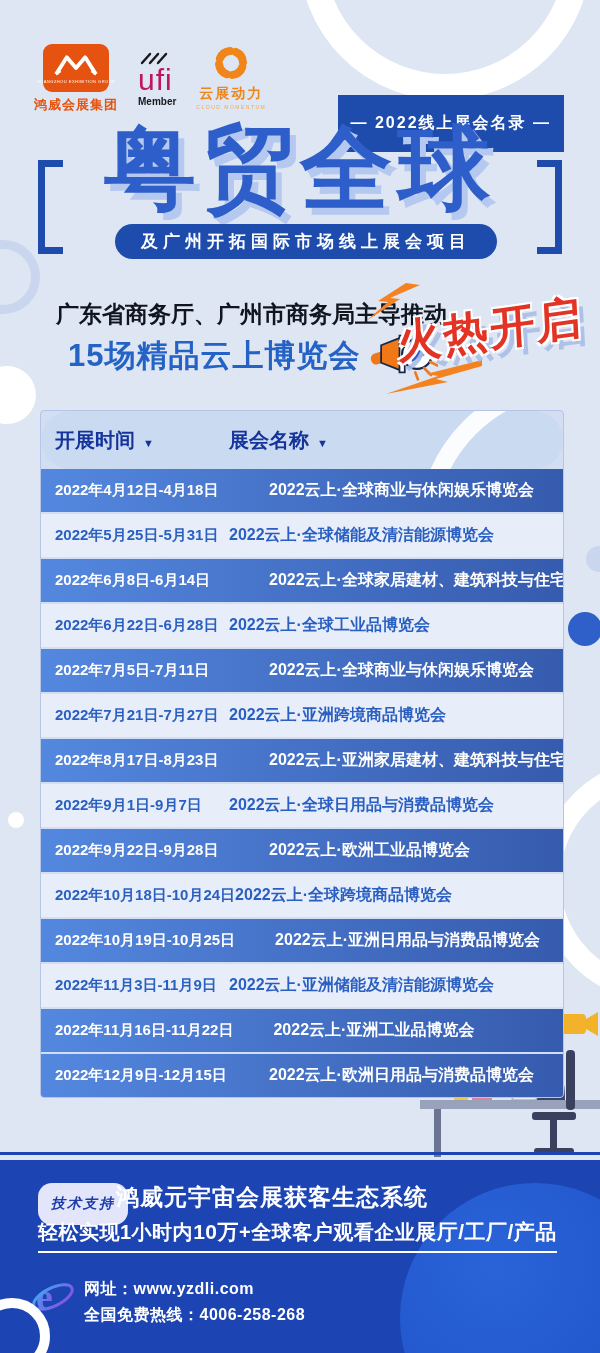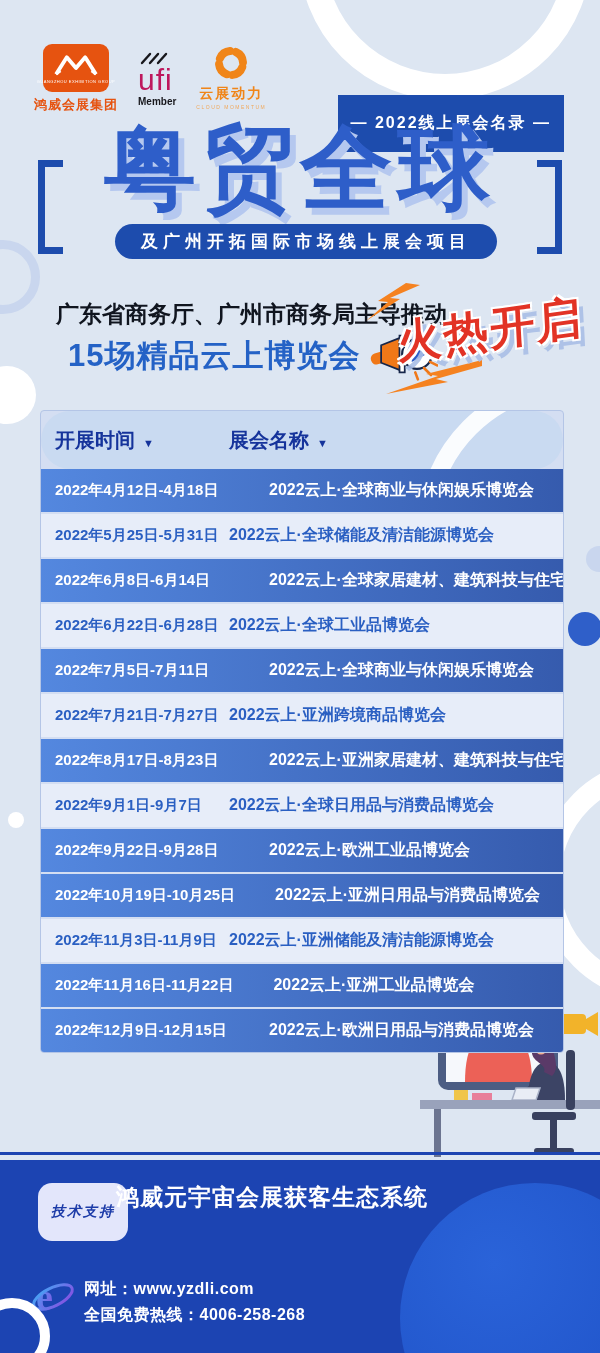--- a/index.html
+++ b/index.html
@@ -89,21 +89,21 @@
   .cell-name{flex:1;font-size:16px;font-weight:700;white-space:nowrap;padding-right:12px;}
 
   
   .band-line{position:absolute;left:0;top:1152px;width:600px;height:3px;background:#1c44b2;z-index:3;}
   .band{position:absolute;left:0;top:1160px;width:600px;height:193px;background:#1c44b2;z-index:3;overflow:hidden;}
   .band-circle{position:absolute;right:-70px;bottom:-100px;width:270px;height:270px;border-radius:50%;
     background:radial-gradient(circle at 35% 30%,#2a63d9,#1d4fc4);}
   .tech-badge{
     position:absolute;left:38px;top:23px;background:#e3e6fb;color:#1c3ba8;
     font-size:14px;font-weight:800;font-style:italic;letter-spacing:2px;
-    padding:20px 13px;border-radius:14px;
+    padding:12px 13px;border-radius:14px;
   }
   .tech-badge::after{content:"";position:absolute;right:-7px;top:9px;border:5px solid transparent;border-left:7px solid #e3e6fb;}
   .band-title{position:absolute;left:116px;top:22px;color:#fff;font-size:23px;font-weight:800;letter-spacing:1px;white-space:nowrap;}
   .band-line2{position:absolute;left:38px;top:58px;color:#fff;font-size:20px;font-weight:600;
     letter-spacing:.5px;padding-bottom:5px;border-bottom:2px solid #fff;white-space:nowrap;}
   .band-line2 .hv{font-weight:900;font-size:21px;}
   .e-logo{position:absolute;left:30px;top:114px;}
   .contact{position:absolute;left:84px;top:116px;color:#fff;font-size:16px;font-weight:700;letter-spacing:.5px;line-height:26px;white-space:nowrap;}
 </style>
 </head>
@@ -279,20 +279,24 @@
       <div class="cell-name">2022云上·亚洲家居建材、建筑科技与住宅产业化博览会</div>
     </div>
         <div class="row row-light">
       <div class="cell-date">2022年9月1日-9月7日</div>
       <div class="cell-name">2022云上·全球日用品与消费品博览会</div>
     </div>
         <div class="row row-blue">
       <div class="cell-date">2022年9月22日-9月28日</div>
       <div class="cell-name">2022云上·欧洲工业品博览会</div>
     </div>
+        <div class="row row-light">
+      <div class="cell-date">2022年10月18日-10月24日</div>
+      <div class="cell-name">2022云上·全球跨境商品博览会</div>
+    </div>
         <div class="row row-blue">
       <div class="cell-date">2022年10月19日-10月25日</div>
       <div class="cell-name">2022云上·亚洲日用品与消费品博览会</div>
     </div>
         <div class="row row-light">
       <div class="cell-date">2022年11月3日-11月9日</div>
       <div class="cell-name">2022云上·亚洲储能及清洁能源博览会</div>
     </div>
         <div class="row row-blue">
       <div class="cell-date">2022年11月16日-11月22日</div>
@@ -303,20 +307,23 @@
       <div class="cell-name">2022云上·欧洲日用品与消费品博览会</div>
     </div>
       </div>
   </div>
 
   <div class="band-line"></div>
   <div class="band">
     <div class="band-circle"></div>
     <div class="tech-badge">技术支持</div>
     <div class="band-title">鸿威元宇宙会展获客生态系统</div>
+    <div class="band-line2">
+      <span>轻松实现1小时内</span><span class="hv">10万</span><span>+全球客户观看企业</span><span class="hv">展厅/工厂/产品</span>
+    </div>
     <svg class="e-logo" width="46" height="46" viewBox="0 0 46 46">
       <defs>
         <linearGradient id="eg" x1="0" y1="0" x2="1" y2="1">
           <stop offset="0" stop-color="#42a8f5"></stop>
             <stop offset="1" stop-color="#8a4be0"></stop>
         </linearGradient>
       </defs>
       <text x="6" y="36" font-size="38" font-weight="bold" font-family="Liberation Serif, serif" fill="url(#eg)">e</text>
       <ellipse cx="23" cy="23" rx="21" ry="9" fill="none" stroke="url(#eg)" stroke-width="3" transform="rotate(-26 23 23)"></ellipse>
     </svg>

